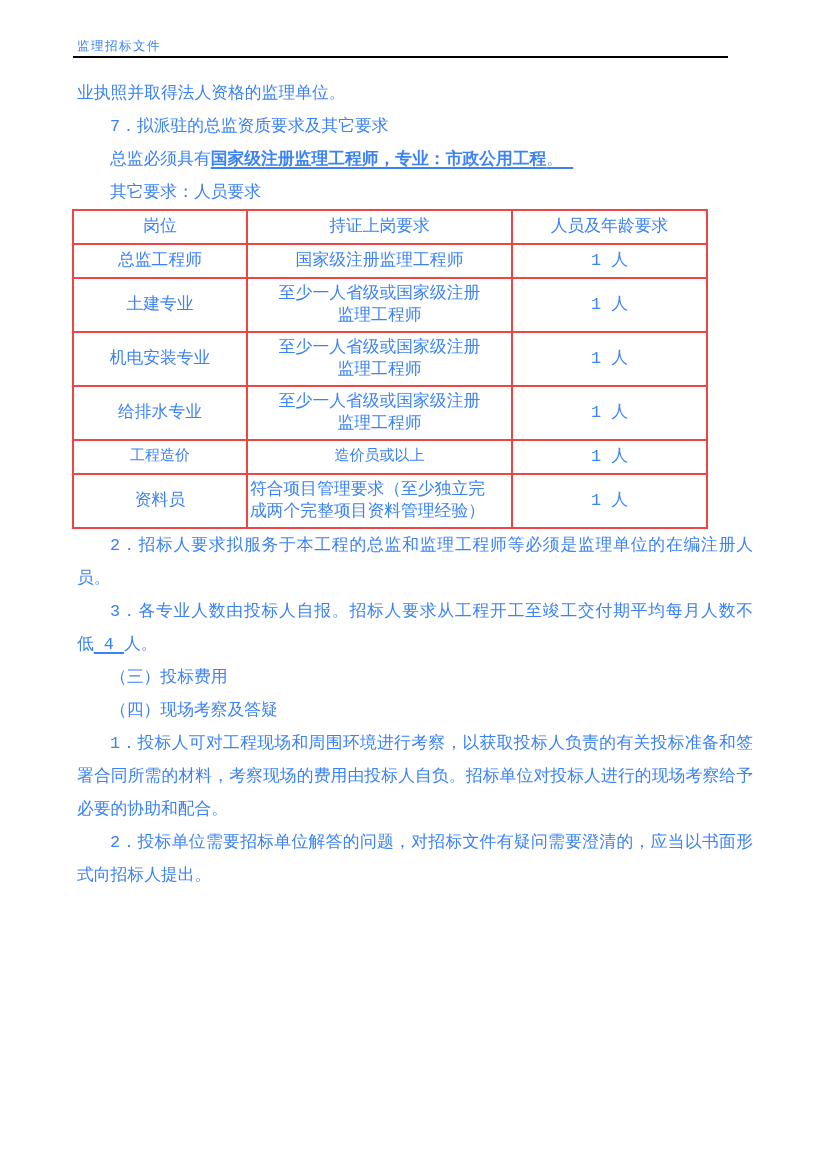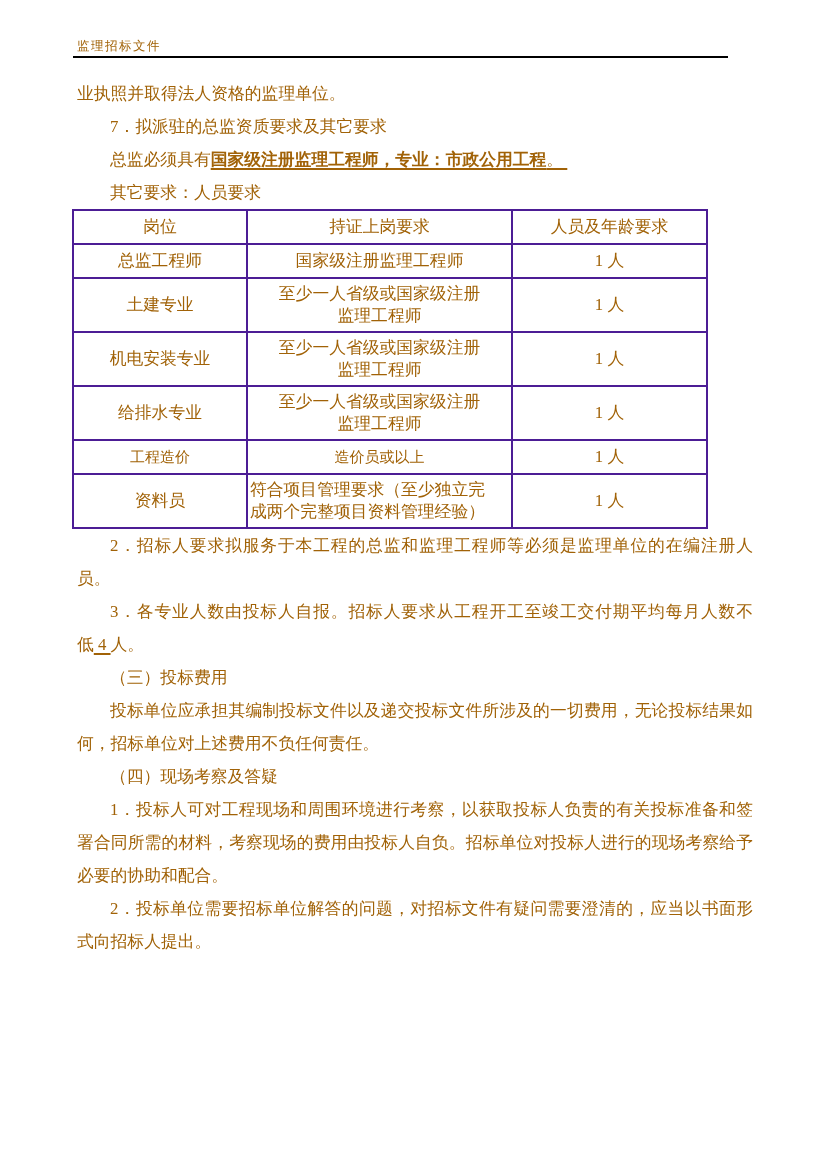--- a/index.html
+++ b/index.html
@@ -1,22 +1,22 @@
 <!DOCTYPE html>
 <html><head>
 <meta charset="utf-8">
 <style>
   html, body { margin: 0; padding: 0; background: #ffffff; }
   .page {
     position: relative;
     width: 827px;
     height: 1111px;
     background: #ffffff;
-    font-family: Liberation Serif, serif;
-    color: #a16207;
+    font-family: Liberation Mono, monospace;
+    color: #3b82f6;
     overflow: hidden;
   }
   
   .running-header { position: absolute; left: 0; top: 0; width: 827px; }
   .header-text {
     position: absolute;
     left: 77px;
     top: 38px;
     font-size: 12.5px;
     letter-spacing: 1.5px;
@@ -57,21 +57,21 @@
     text-underline-offset: 3px;
   }
   
   .staff-table {
     border-collapse: collapse;
     table-layout: fixed;
     width: 628px;
     margin: 0 0 0 -5px;
   }
   .staff-table th, .staff-table td {
-    border: 2px solid #4c1d95;
+    border: 2px solid #ef4444;
     font-weight: normal;
     font-size: 16.8px;
     line-height: 22px;
     text-align: center;
     vertical-align: middle;
     padding: 4px 2px;
     overflow: hidden;
   }
   .staff-table .c-post  { width: 168px; }
   .staff-table .c-cert  { width: 259px; }
@@ -146,20 +146,19 @@
 成两个完整项目资料管理经验）</td>
           <td>1 人</td>
         </tr>
       </tbody>
     </table>
 
     <p class="para">2．招标人要求拟服务于本工程的总监和监理工程师等必须是监理单位的在编注册人员。</p>
     <p class="para"><span>3．各专业人数由投标人自报。招标人要求从工程开工至竣工交付期平均每月人数不低</span><span class="underline">&nbsp;4&nbsp;</span><span>人。</span></p>
 
     <p class="para">（三）投标费用</p>
-    <p class="para">投标单位应承担其编制投标文件以及递交投标文件所涉及的一切费用，无论投标结果如何，招标单位对上述费用不负任何责任。</p>
 
     <p class="para">（四）现场考察及答疑</p>
     <p class="para">1．投标人可对工程现场和周围环境进行考察，以获取投标人负责的有关投标准备和签署合同所需的材料，考察现场的费用由投标人自负。招标单位对投标人进行的现场考察给予必要的协助和配合。</p>
     <p class="para">2．投标单位需要招标单位解答的问题，对招标文件有疑问需要澄清的，应当以书面形式向招标人提出。</p>
 
   </div>
 </div>
 
 </body></html>

